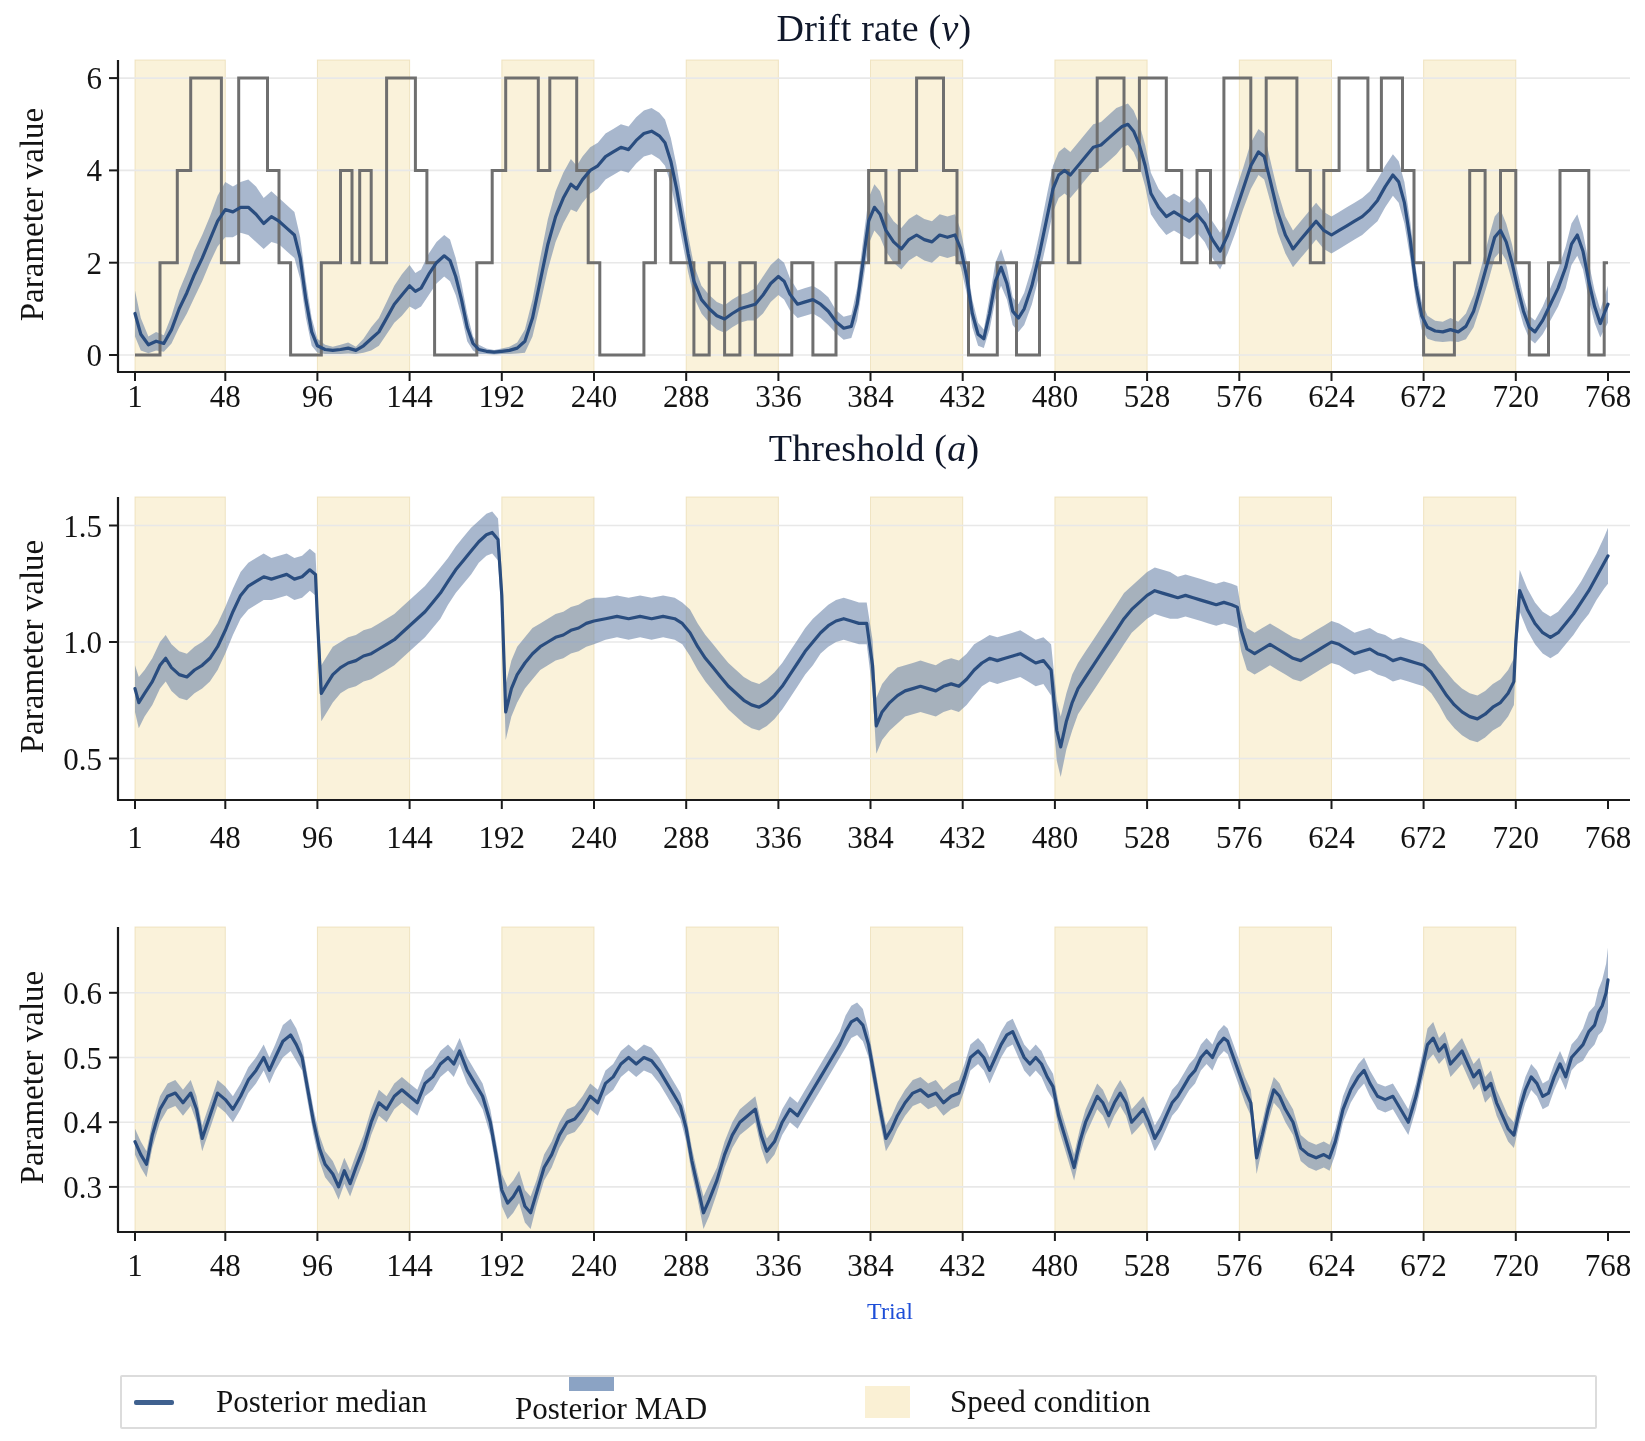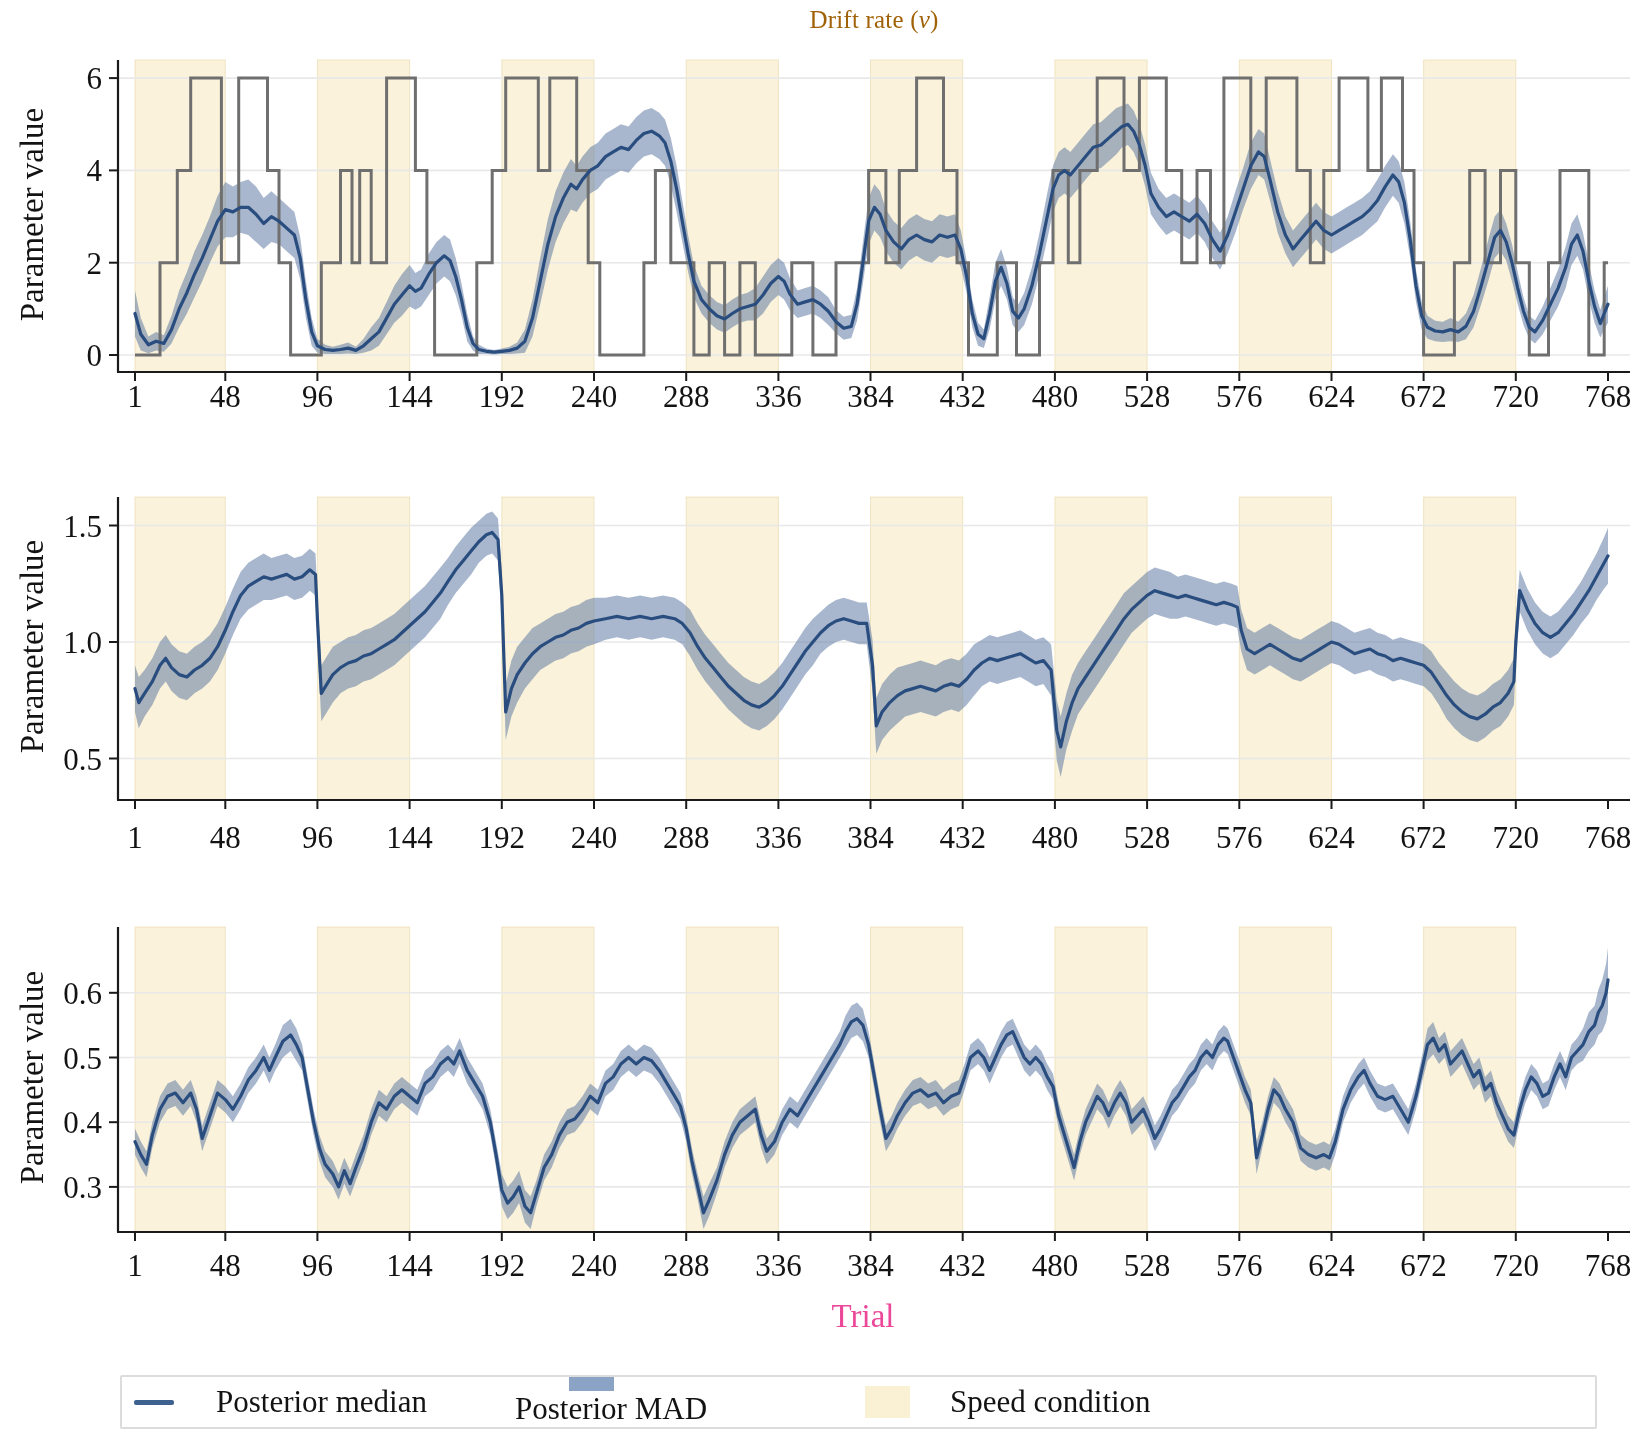--- a/index.html
+++ b/index.html
@@ -1,24 +1,24 @@
 <!DOCTYPE html>
 <html><head>
 <meta charset="utf-8">
 <style>
   html,body{margin:0;padding:0;background:#ffffff;}
   body{width:1645px;height:1441px;position:relative;overflow:hidden;
        font-family:"Liberation Serif","DejaVu Serif",serif;color:#111;}
   .fig{position:absolute;inset:0;}
   .panel-title{position:absolute;left:118px;width:1512px;text-align:center;
-       font-size:25px;color:#a16207;letter-spacing:.2px;}
+       font-size:38px;color:#0f172a;letter-spacing:.2px;}
   .panel-title i{font-style:italic;}
   .ylab{position:absolute;left:-128px;width:320px;text-align:center;font-size:33px;
        transform:rotate(-90deg);color:#131313;}
-  .xlab{position:absolute;left:107px;width:1512px;text-align:center;font-size:33px;color:#ec4899;}
+  .xlab{position:absolute;left:134px;width:1512px;text-align:center;font-size:24px;color:#1d4ed8;}
   svg{position:absolute;left:0;display:block;}
   svg text{font-family:"Liberation Serif","DejaVu Serif",serif;}
   .legend{position:absolute;left:120px;top:1375px;width:1477px;height:54px;
        background:#ffffff;border:2px solid #dcdcdc;border-radius:2px;box-sizing:border-box;}
   .legend-item{position:absolute;top:0;height:100%;display:flex;align-items:center;}
   .legend-item .lab{font-size:31px;color:#131313;white-space:nowrap;}
   .swatch{display:inline-block;}
   .sw-line{height:5px;width:40px;border-radius:2px;}
   .sw-rect{height:32px;width:45px;}
   .li-0{left:12px;}  .li-0 .swatch{margin-right:42px;}
@@ -88,20 +88,21 @@
       <line x1="109" x2="118" y1="300.0" y2="300.0" stroke="#1a1a1a" stroke-width="2"></line>
       <text x="102" y="311.0" text-anchor="end" font-size="31" fill="#131313">0</text>
       <line x1="109" x2="118" y1="207.7" y2="207.7" stroke="#1a1a1a" stroke-width="2"></line>
       <text x="102" y="218.7" text-anchor="end" font-size="31" fill="#131313">2</text>
       <line x1="109" x2="118" y1="115.4" y2="115.4" stroke="#1a1a1a" stroke-width="2"></line>
       <text x="102" y="126.4" text-anchor="end" font-size="31" fill="#131313">4</text>
       <line x1="109" x2="118" y1="23.1" y2="23.1" stroke="#1a1a1a" stroke-width="2"></line>
       <text x="102" y="34.1" text-anchor="end" font-size="31" fill="#131313">6</text>
     </svg>
 
+  <div class="panel-title" style="top:426px"><span>Threshold (</span><i>a</i><span>)</span></div>
   <div class="ylab" style="top:628px">Parameter value</div>
   <svg style="top:478px" width="1645" height="382" viewBox="0 0 1645 382">
       <rect x="135.0" y="19" width="90.3" height="303" fill="#faf2da" stroke="rgba(229,212,160,0.55)" stroke-width="1"></rect>
       <rect x="317.4" y="19" width="92.2" height="303" fill="#faf2da" stroke="rgba(229,212,160,0.55)" stroke-width="1"></rect>
       <rect x="501.8" y="19" width="92.2" height="303" fill="#faf2da" stroke="rgba(229,212,160,0.55)" stroke-width="1"></rect>
       <rect x="686.2" y="19" width="92.2" height="303" fill="#faf2da" stroke="rgba(229,212,160,0.55)" stroke-width="1"></rect>
       <rect x="870.5" y="19" width="92.2" height="303" fill="#faf2da" stroke="rgba(229,212,160,0.55)" stroke-width="1"></rect>
       <rect x="1054.9" y="19" width="92.2" height="303" fill="#faf2da" stroke="rgba(229,212,160,0.55)" stroke-width="1"></rect>
       <rect x="1239.3" y="19" width="92.2" height="303" fill="#faf2da" stroke="rgba(229,212,160,0.55)" stroke-width="1"></rect>
       <rect x="1423.6" y="19" width="92.2" height="303" fill="#faf2da" stroke="rgba(229,212,160,0.55)" stroke-width="1"></rect>

